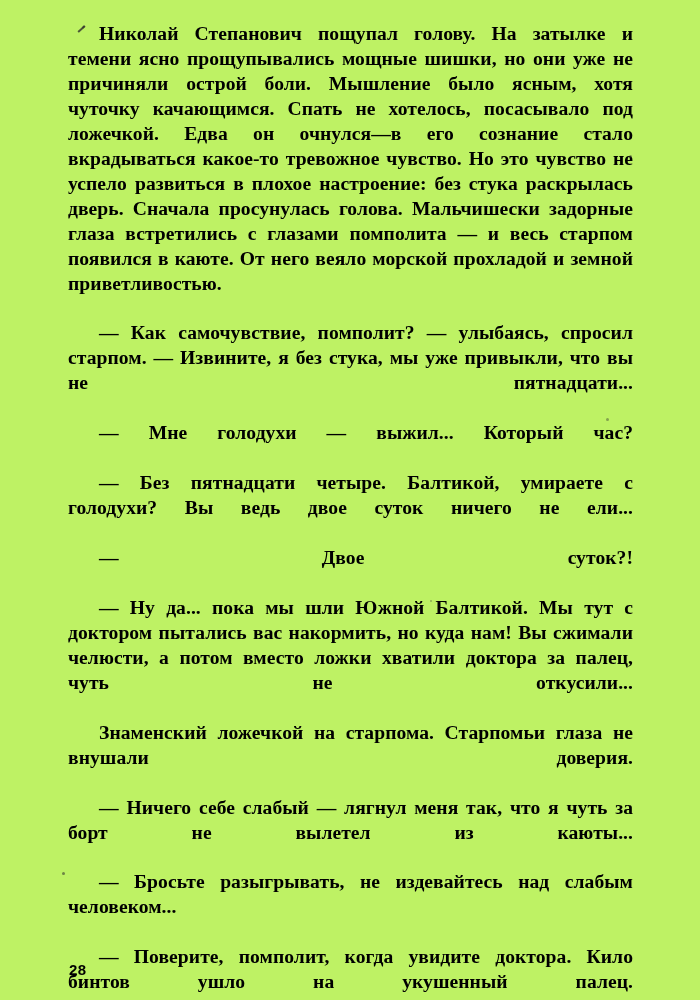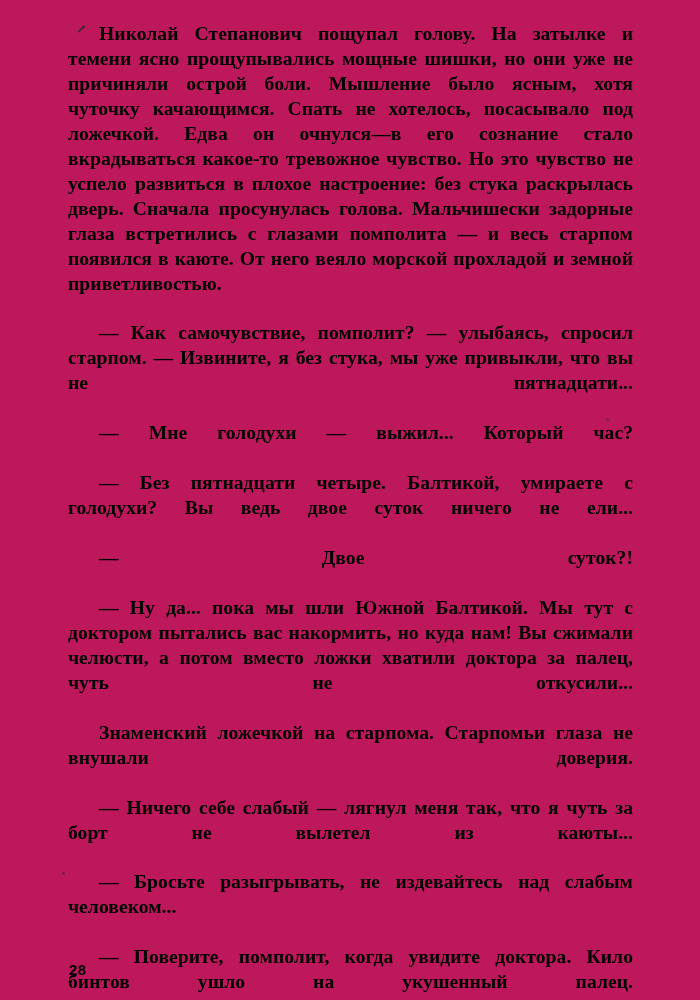--- a/index.html
+++ b/index.html
@@ -16,21 +16,21 @@
     font-family: "Liberation Serif", "DejaVu Serif", serif;
     color: #000000;
     position: relative;
     -webkit-font-smoothing: none;
   }
 
   
   #page {
     position: absolute;
     inset: 0;
-    background: #be185d;
+    background: #bef264;
   }
 
   
   #text-column {
     position: absolute;
     left: 68px;
     top: 22px;
     width: 565px;
     text-align: justify;
     text-justify: inter-word;

